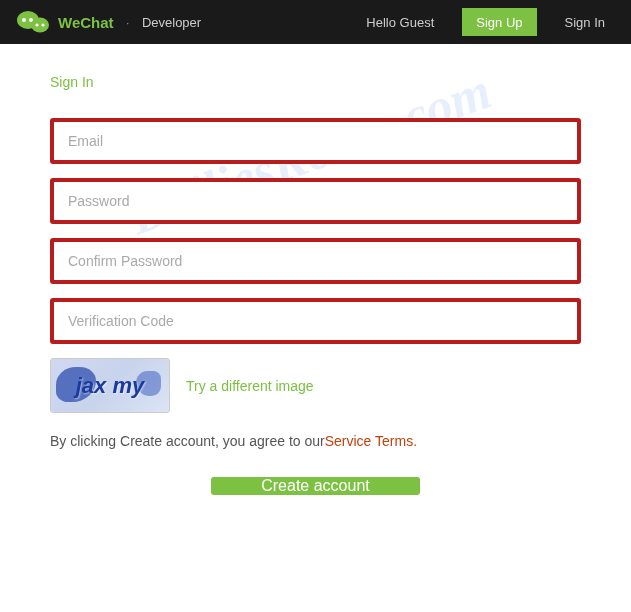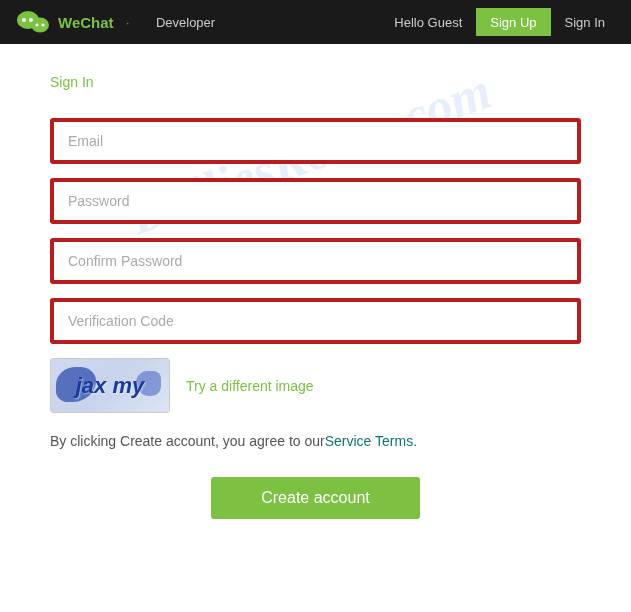--- a/index.html
+++ b/index.html
@@ -35,26 +35,25 @@
       font-size: 15px;
     }
     .navbar-separator {
       color: #888;
       font-size: 13px;
       margin: 0 4px;
     }
     .navbar-developer {
       color: #ccc;
       font-size: 13px;
-      margin-left: 14px;
     }
     .navbar-right {
       display: flex;
       align-items: center;
-      gap: 4px;
+      gap: 18px;
     }
     .nav-hello-guest {
       color: #ccc;
       font-size: 13px;
       padding: 0 10px;
     }
     .nav-signup-btn {
       background: #7dc142;
       color: white;
       border: none;
@@ -219,36 +218,36 @@
 
     
     .terms-text {
       font-size: 14px;
       color: #555;
       margin-bottom: 28px;
       position: relative;
       z-index: 1;
     }
     .terms-link {
-      color: #0f766e;
+      color: #c2410c;
       text-decoration: none;
     }
 
     
     .create-account-btn-wrapper {
       display: flex;
       justify-content: center;
       position: relative;
       z-index: 1;
     }
     .create-account-btn {
       background: #7dc142;
       color: white;
       border: none;
-      padding: 12px 50px;
+      padding: 0 50px;
       font-size: 16px;
       border-radius: 3px;
       cursor: pointer;
       font-weight: normal;
     }
   </style>
 </head>
 <body>
 
 <nav class="navbar">

